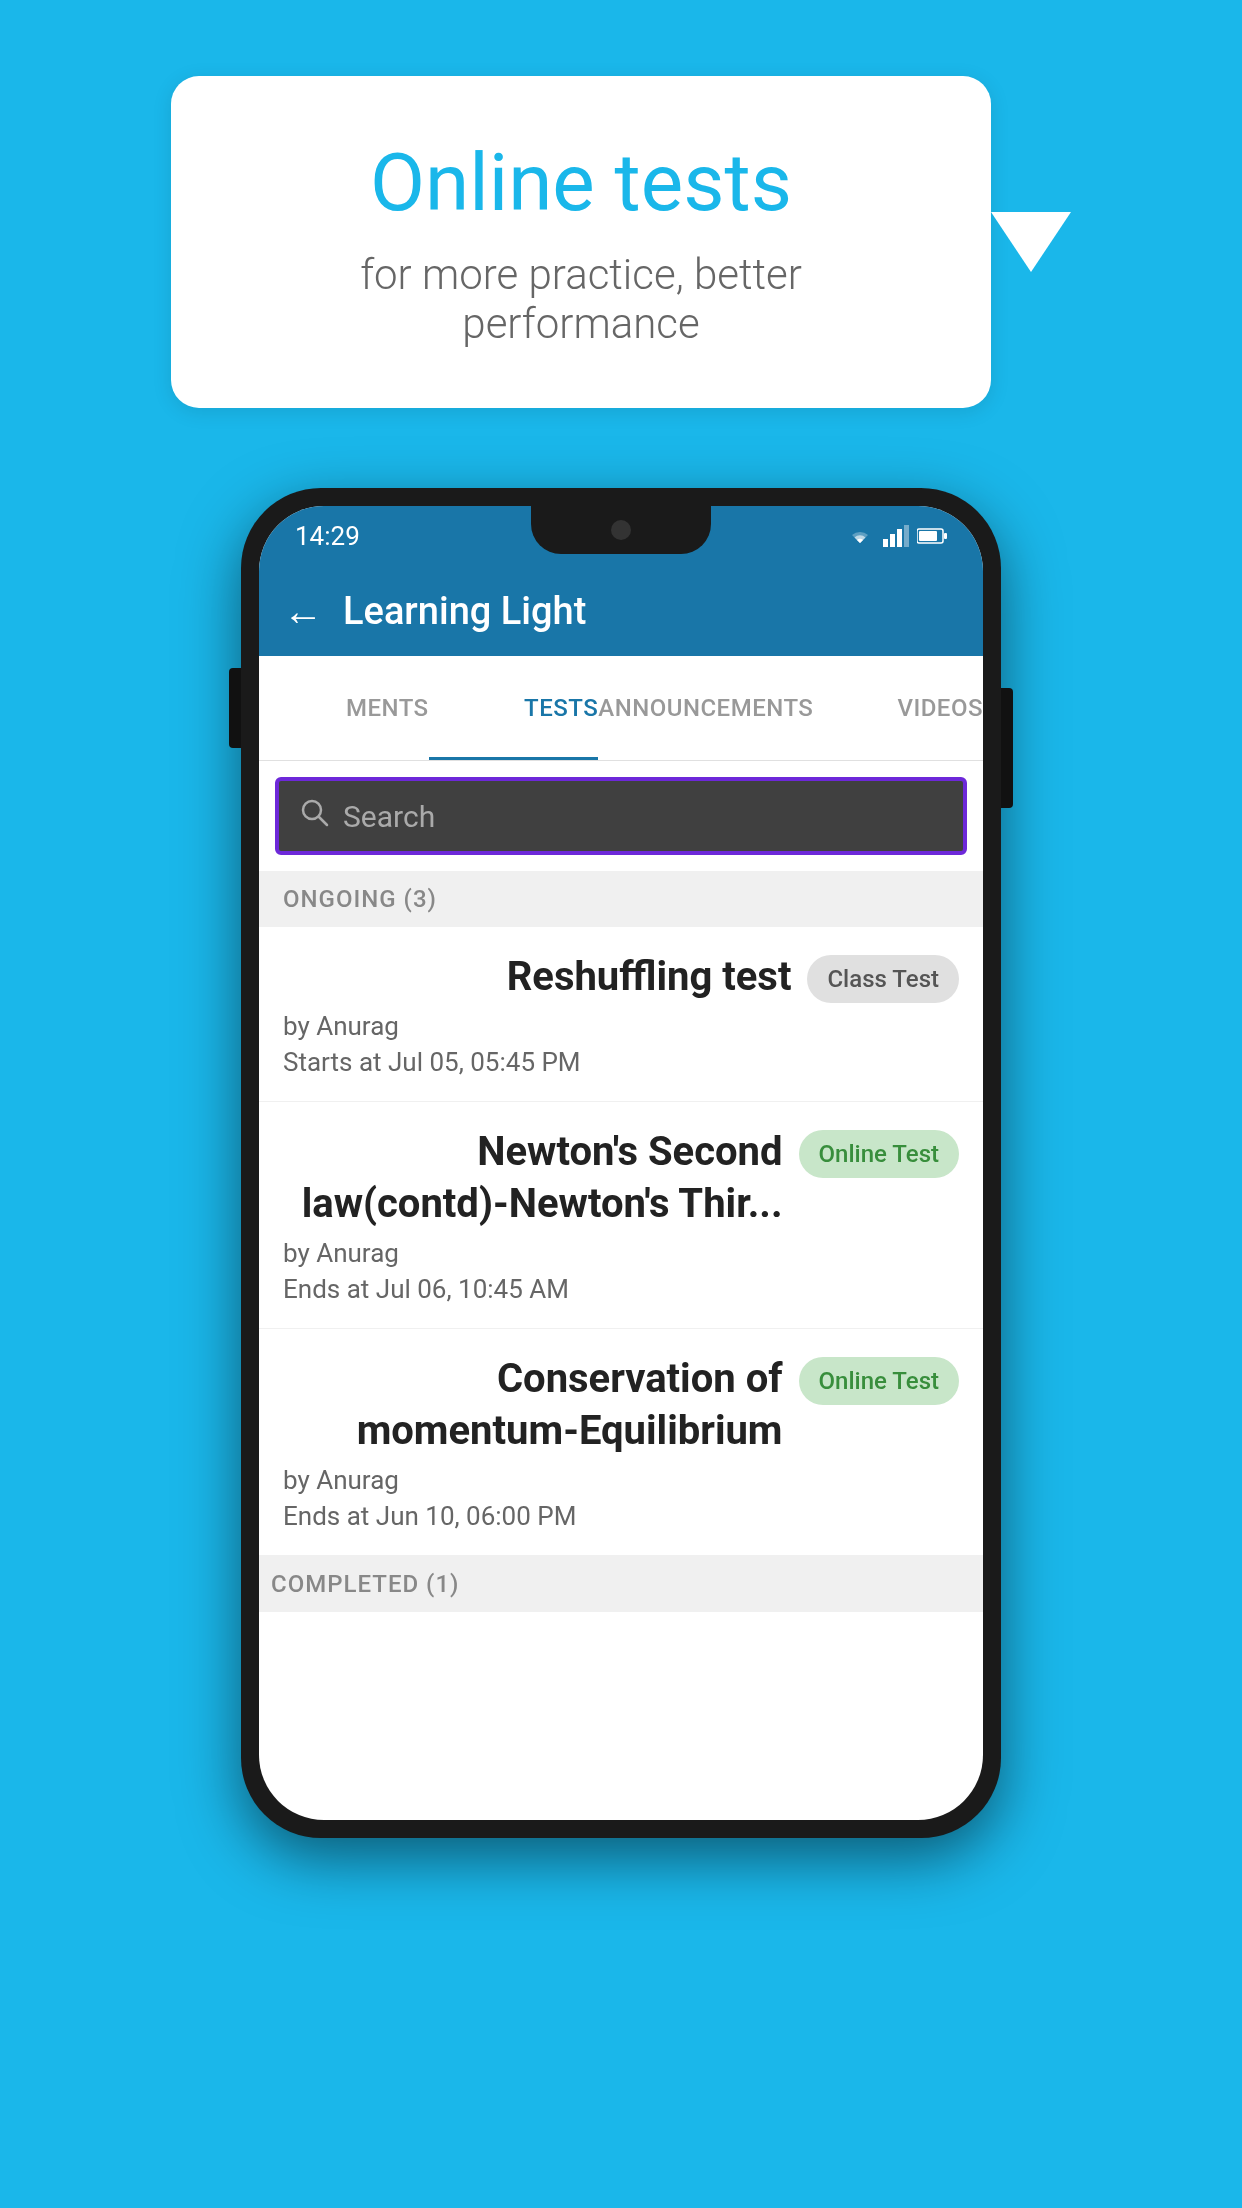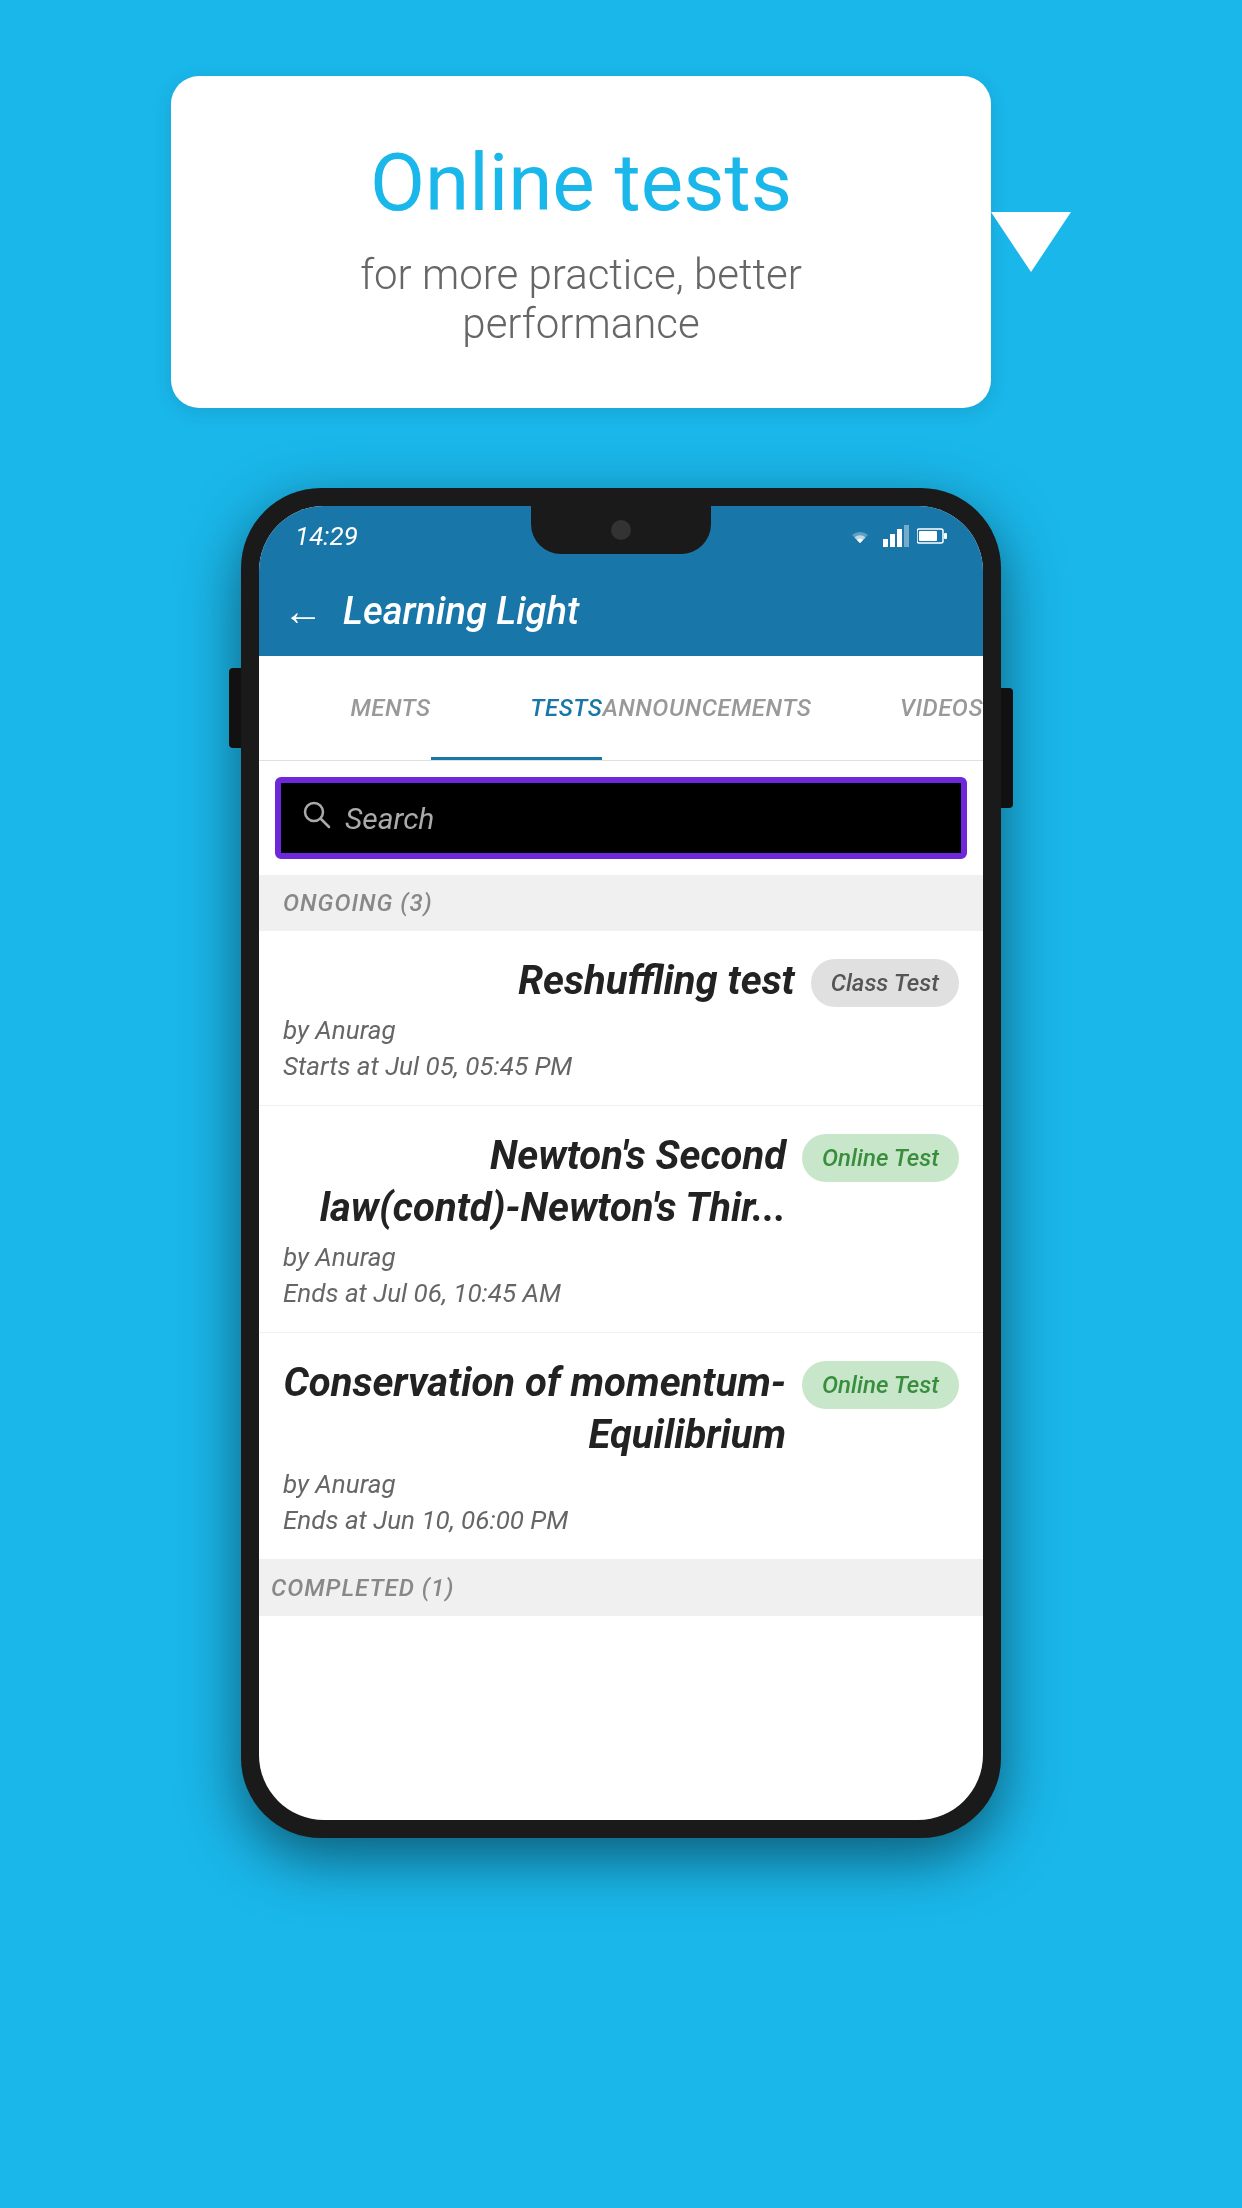--- a/index.html
+++ b/index.html
@@ -55,21 +55,20 @@
       border-top: 60px solid white;
       margin-top: 0px;
     }
 
     
     .phone-wrapper {
       margin-top: 80px;
       position: relative;
       width: 760px;
       height: 1350px;
-      font-style: italic;
     }
 
     .phone-frame {
       position: absolute;
       top: 0; left: 0; right: 0; bottom: 0;
       background: #1a1a1a;
       border-radius: 80px;
       padding: 18px;
       box-shadow: 0 20px 60px rgba(0,0,0,0.5);
     }
@@ -194,27 +193,27 @@
       content: '';
       position: absolute;
       bottom: 0;
       left: 0; right: 0;
       height: 3px;
       background: #1976a8;
     }
 
     
     .search-bar {
-      background: #000000;
+      background: #404040;
       margin: 16px;
       border-radius: 6px;
       display: flex;
       align-items: center;
       padding: 16px 20px;
-      border: 6px solid #6d28d9;
+      border: 4px solid #6d28d9;
     }
 
     .search-icon-svg {
       color: #aaa;
       font-size: 32px;
       margin-right: 14px;
     }
 
     .search-placeholder {
       font-size: 30px;

